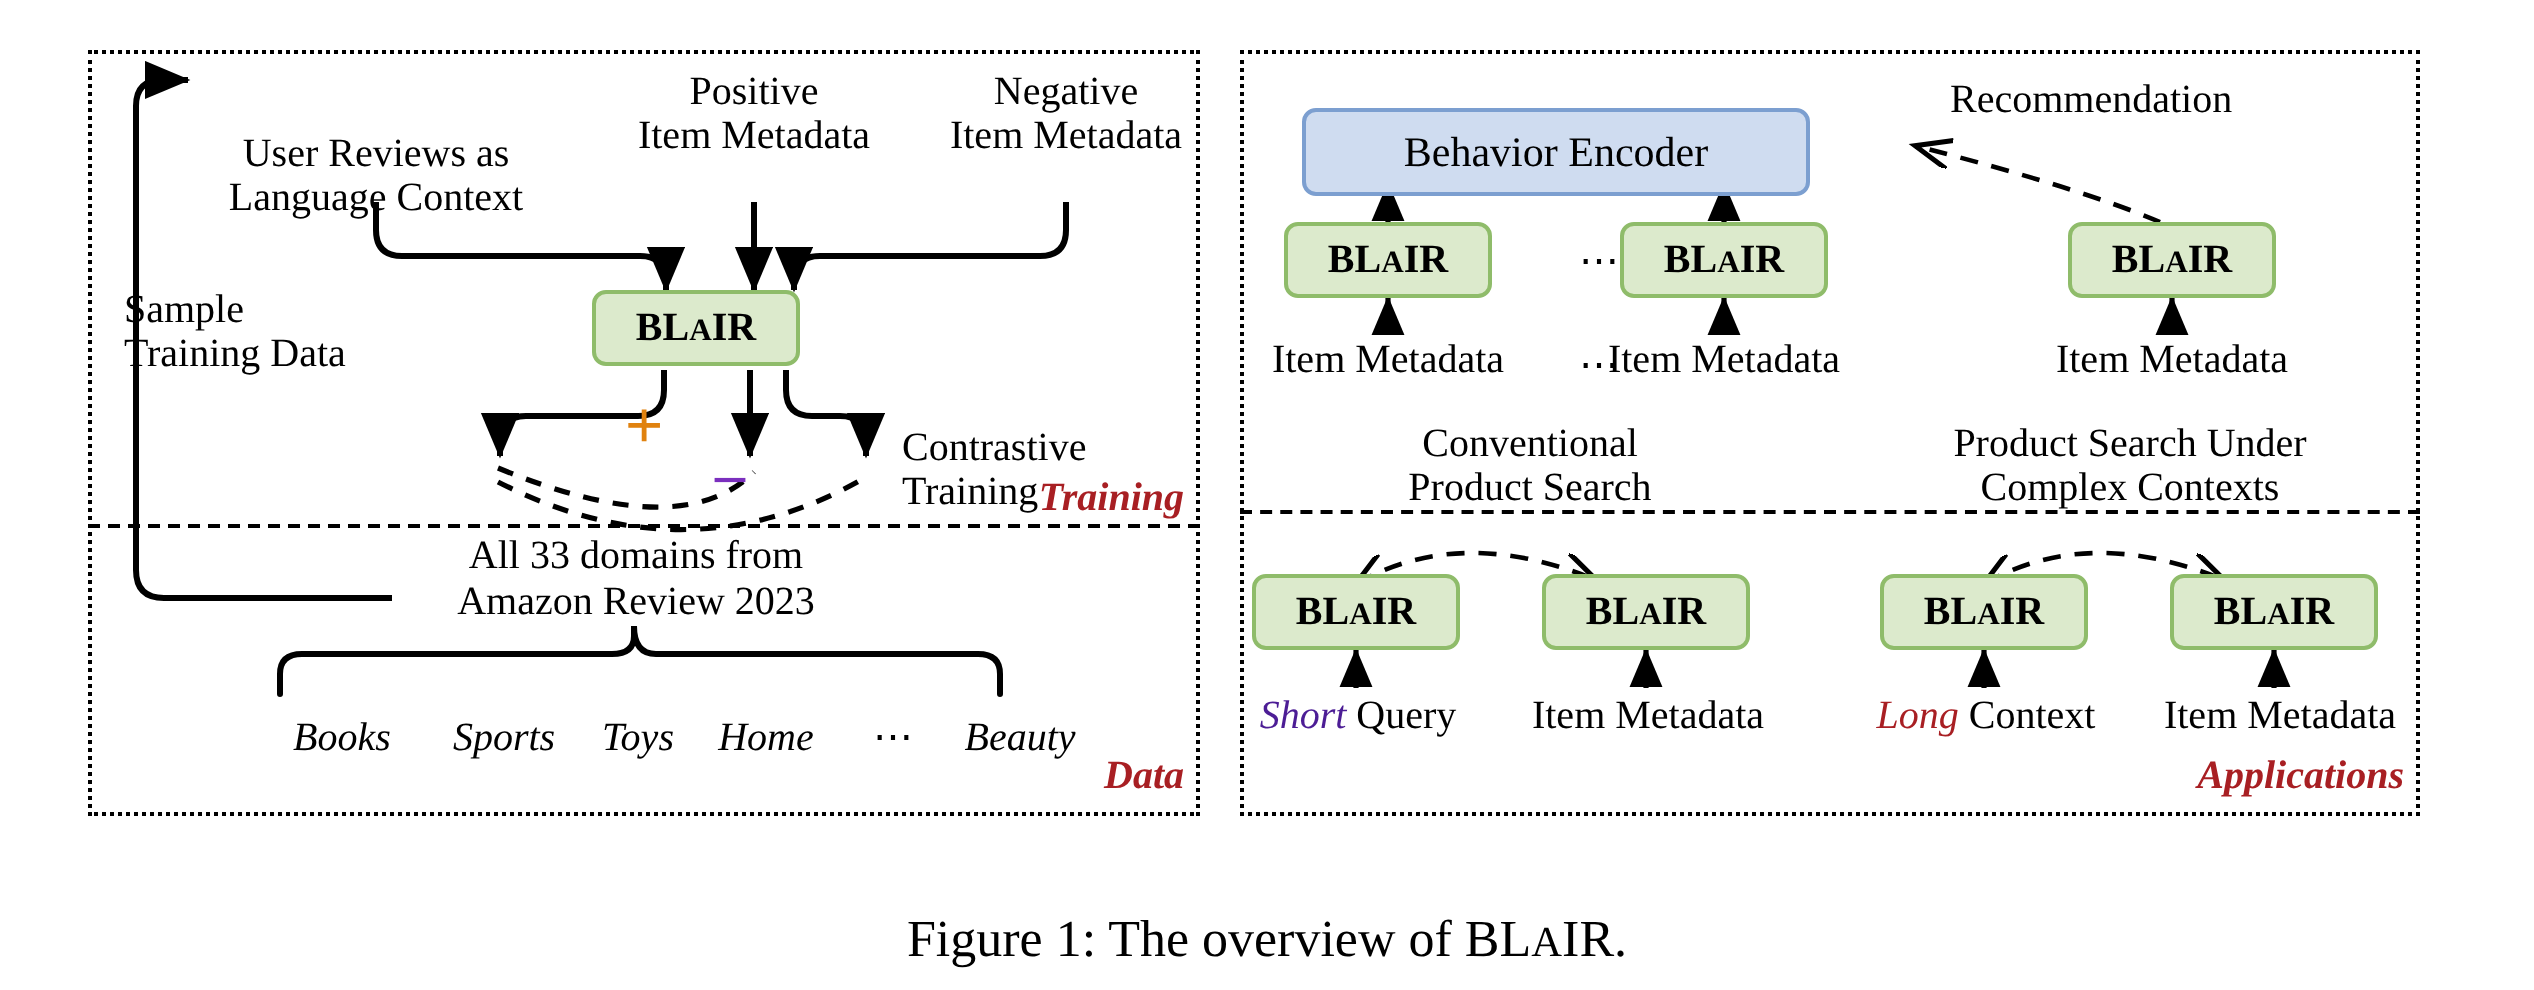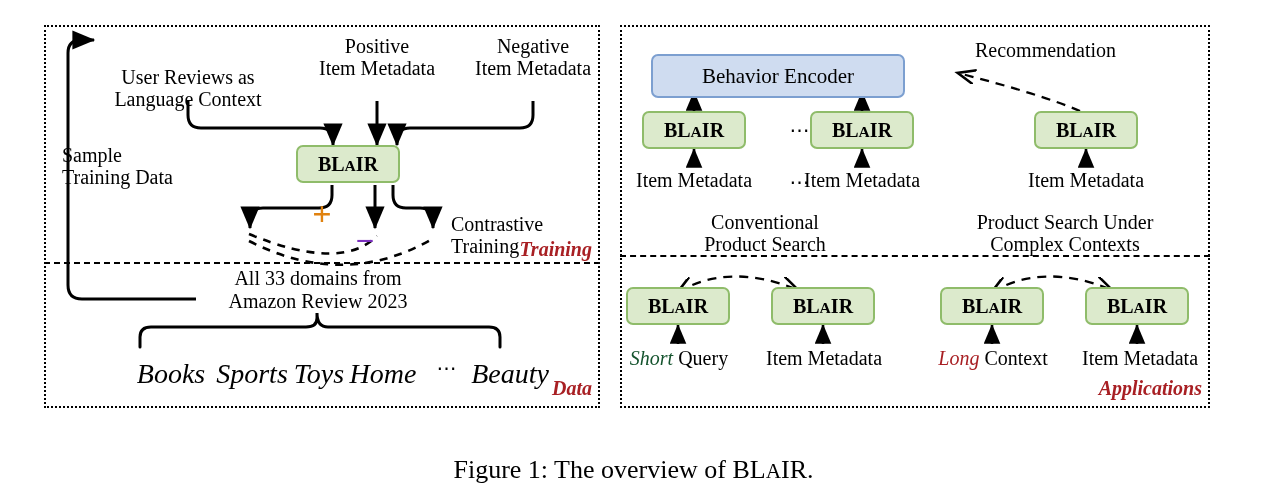--- a/index.html
+++ b/index.html
@@ -49,21 +49,21 @@
     font-size: 20px;
     color: #a81f23;
     white-space: nowrap;
     text-align: right;
     transform: translateX(-100%);
   }
 
   .domain-item {
     position: absolute;
     font-style: italic;
-    font-size: 28px;
+    font-size: 20px;
     white-space: nowrap;
     text-align: center;
     transform: translateX(-50%);
   }
   .dots {
     position: absolute;
     font-size: 20px;
     letter-spacing: 1px;
     transform: translateX(-50%);
     white-space: nowrap;
@@ -254,21 +254,21 @@
   </div>
 
   <div class="node-box blair-box" style="left:626px; top:287px;">
     <span class="blair-label"><span>BL</span><span class="sc">A</span><span>IR</span></span>
   </div>
   <div class="node-box blair-box" style="left:771px; top:287px;">
     <span class="blair-label"><span>BL</span><span class="sc">A</span><span>IR</span></span>
   </div>
 
   <div class="lbl center bold" style="left:679px; top:348px;">
-    <span style="color:#14532d; font-style:italic;">Short</span><span> Query</span>
+    <span style="color:#4c1d95; font-style:italic;">Short</span><span> Query</span>
   </div>
   <div class="lbl center bold" style="left:824px; top:348px;">Item Metadata</div>
 
   <div class="lbl two-line" style="left:1065px; top:212px;">
     <div>Product Search Under</div>
     <div>Complex Contexts</div>
   </div>
 
   <div class="node-box blair-box" style="left:940px; top:287px;">
     <span class="blair-label"><span>BL</span><span class="sc">A</span><span>IR</span></span>

